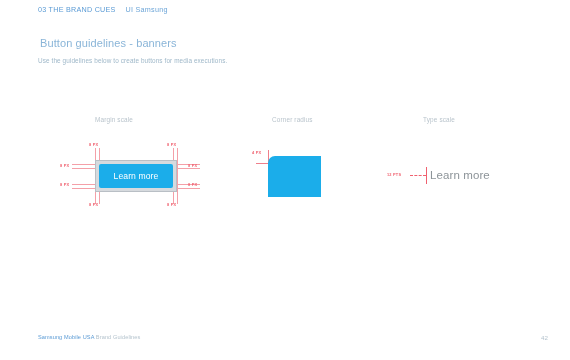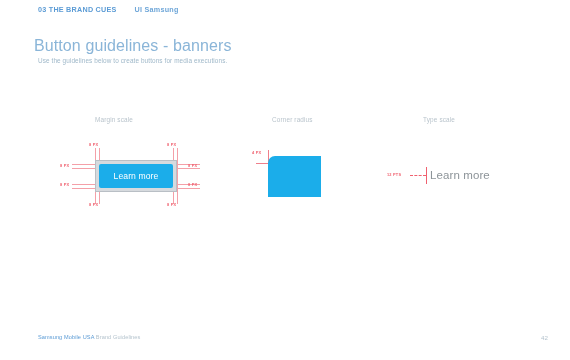--- a/index.html
+++ b/index.html
@@ -16,39 +16,38 @@
     -webkit-font-smoothing: antialiased;
   }
 
   
   .topbar {
     position: absolute;
     left: 38px;
     top: 5px;
     display: flex;
     align-items: center;
-    gap: 18px;
-    font-weight: bold;
+    gap: 10px;
   }
   .topbar .crumb {
     font-size: 7.2px;
     letter-spacing: 0.25px;
     color: #5b9bd5;
     white-space: nowrap;
   }
   .topbar .crumb.sub {
     color: #6ea6d8;
   }
 
   
   .title {
     position: absolute;
-    left: 34px;
+    left: 40px;
     top: 37px;
-    font-size: 16px;
+    font-size: 11px;
     font-weight: 400;
     color: #8ab5d8;
     letter-spacing: 0.1px;
     white-space: nowrap;
   }
   .subtitle {
     position: absolute;
     left: 38px;
     top: 57px;
     font-size: 6.4px;

